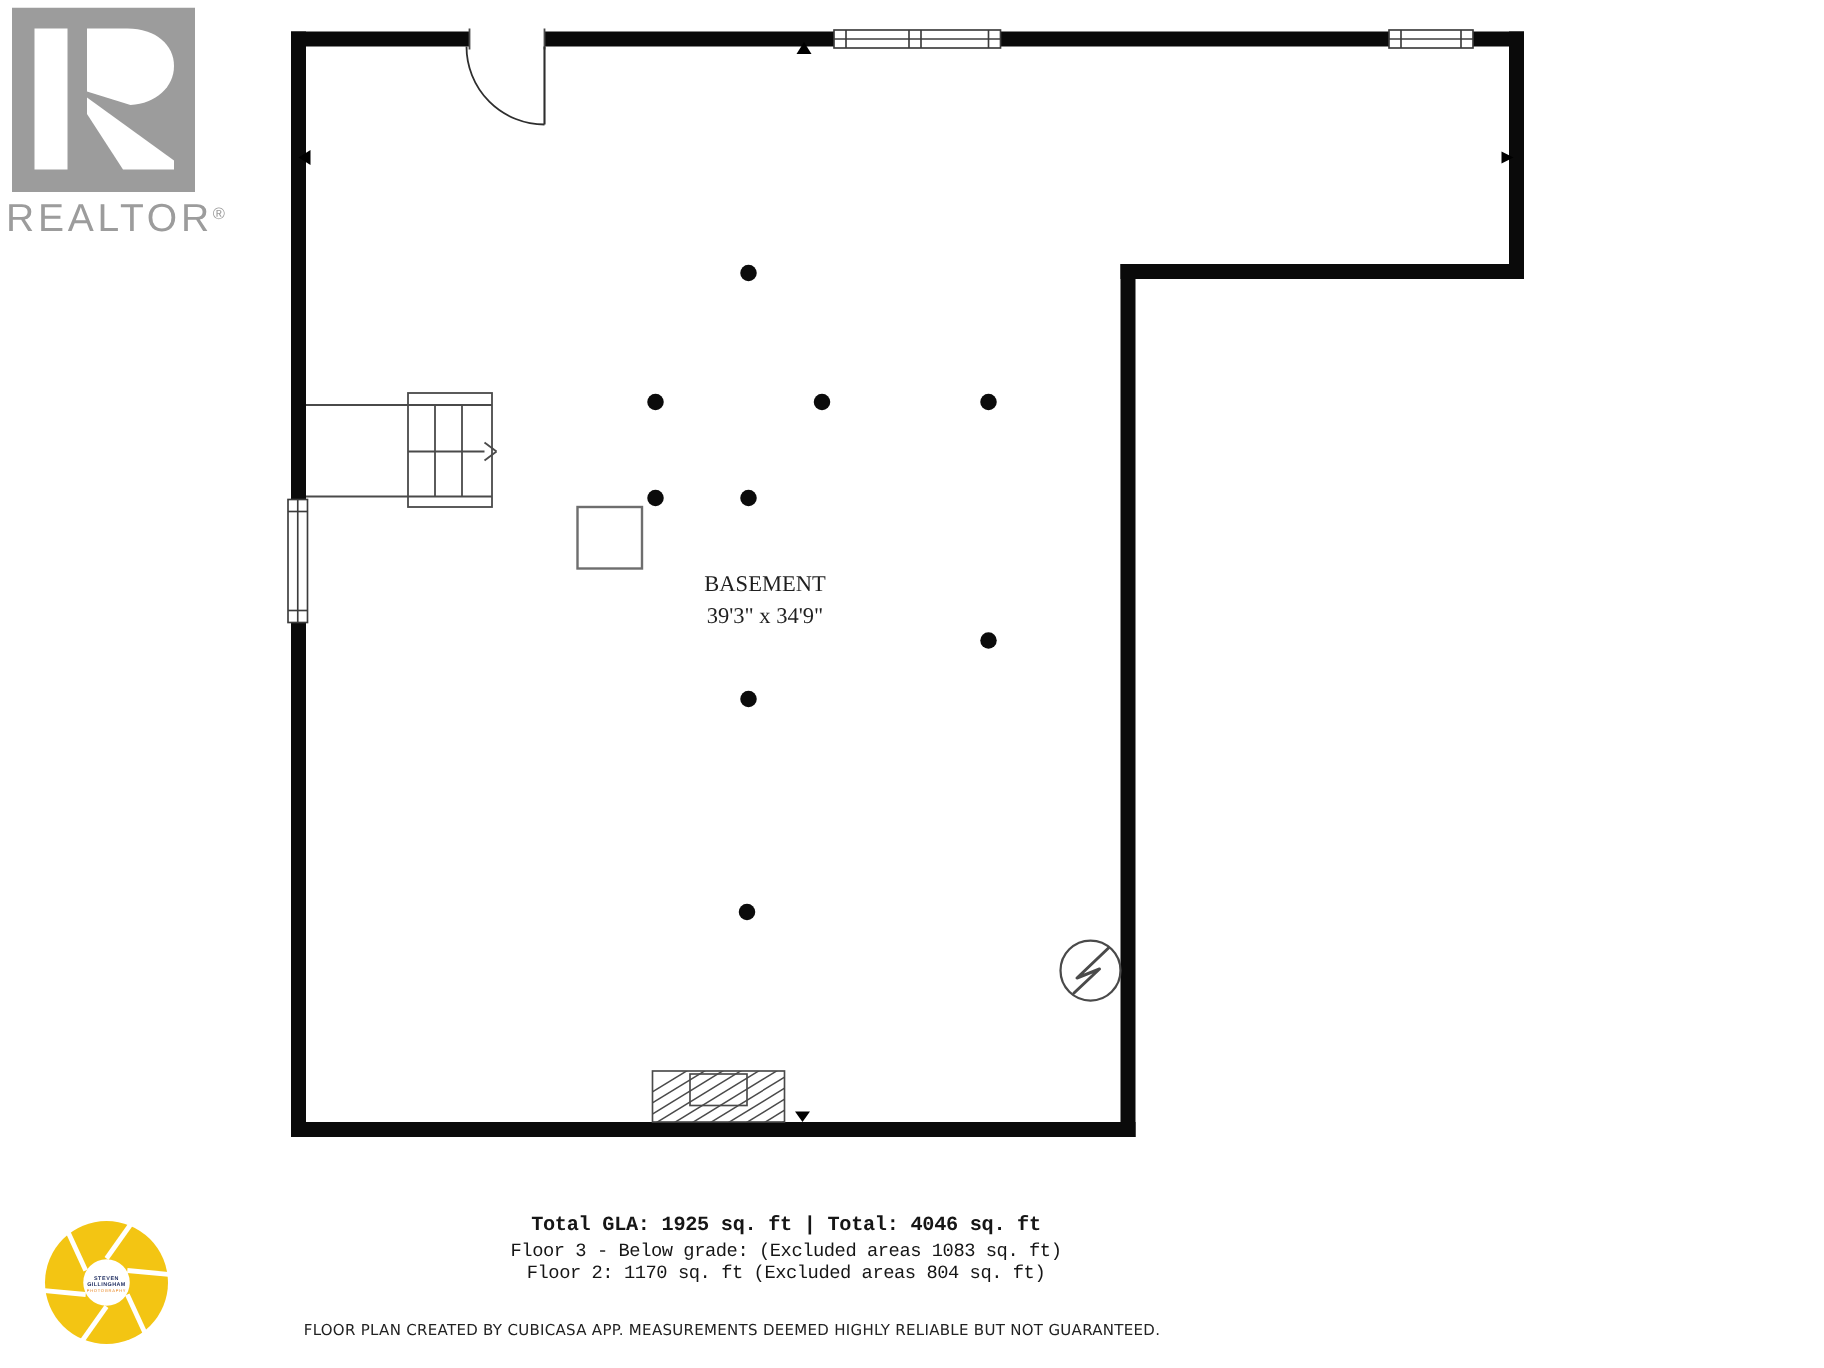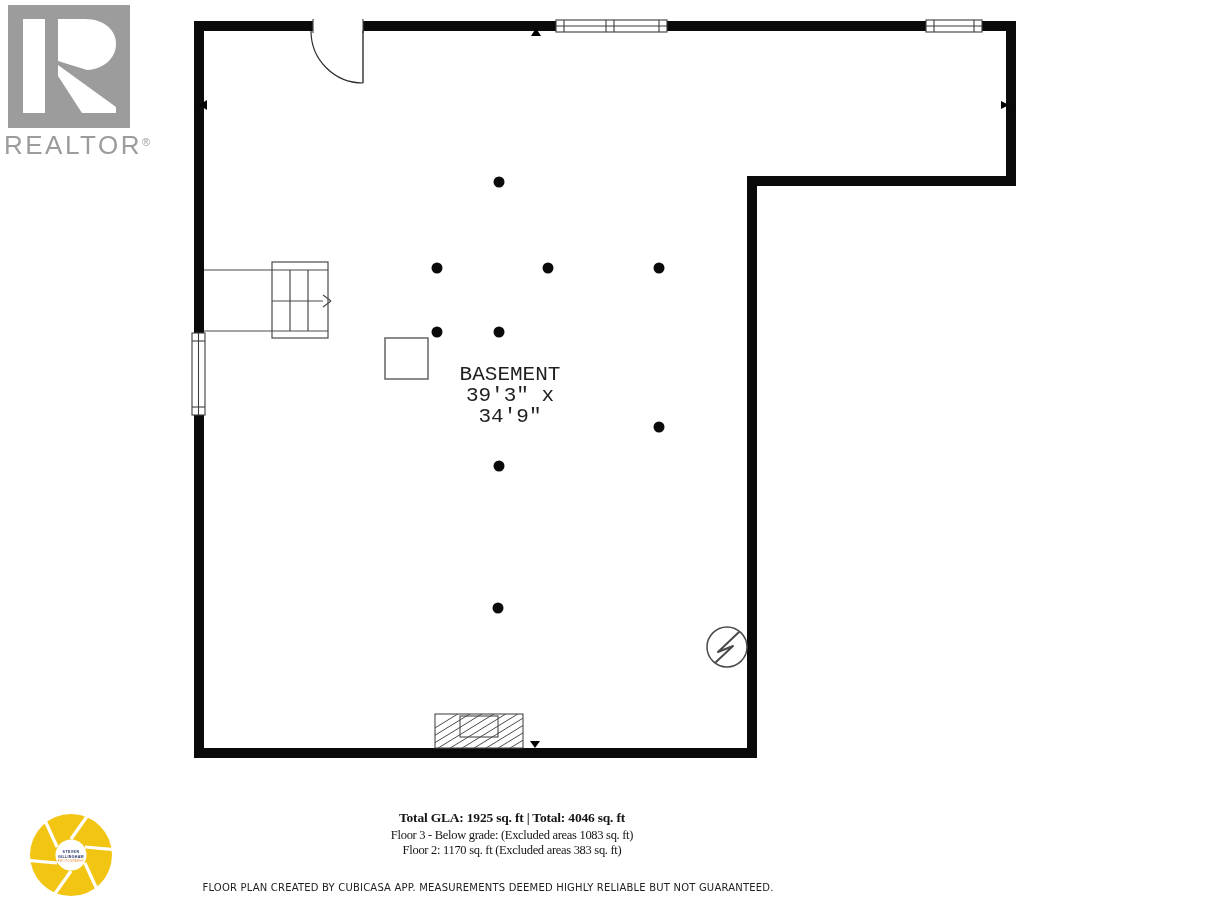--- a/index.html
+++ b/index.html
@@ -11,27 +11,27 @@
   svg{display:block;}
   
   .realtor-box{left:8px;top:5px;width:122px;height:123px;}
   .realtor-word{
     left:4px;top:130px;width:150px;font-size:26px;letter-spacing:2.5px;
     color:#9c9c9c;font-family:"Liberation Sans",sans-serif;font-weight:400;
   }
   .realtor-word sup{font-size:11px;letter-spacing:0;vertical-align:8px;}
   
   .room-label{
-    left:430px;top:364px;width:160px;text-align:center;
-    font-size:21px;line-height:21px;color:#1f1f1f;font-family:Liberation Mono, monospace;
+    left:430px;top:380px;width:160px;text-align:center;
+    font-size:15px;line-height:21px;color:#1f1f1f;font-family:Liberation Serif, serif;
   }
   
   .summary{
-    left:4px;top:810px;width:1016px;text-align:center;
-    font-family:Liberation Serif, serif;color:#161616;
+    left:16px;top:810px;width:1016px;text-align:center;
+    font-family:Liberation Mono, monospace;color:#161616;
   }
   .summary .l1{font-size:13.5px;font-weight:bold;letter-spacing:-0.2px;margin-bottom:2px;}
   .summary .ln{font-size:12.5px;letter-spacing:-0.3px;line-height:15px;}
   .disclaimer{
     left:0;top:882px;width:976px;text-align:center;
     font-size:10px;letter-spacing:0.2px;color:#222;font-family:"DejaVu Sans",sans-serif;
   }
   
 </style>
 </head>
@@ -180,18 +180,18 @@
     </g>
     <circle cx="43" cy="43" r="15.5" fill="#ffffff"></circle>
     <text x="43" y="41" text-anchor="middle" font-size="3.6" font-weight="bold" fill="#1b2a5e" font-family="Liberation Sans, sans-serif" letter-spacing="0.4">STEVEN</text>
     <text x="43" y="45.5" text-anchor="middle" font-size="3.6" font-weight="bold" fill="#1b2a5e" font-family="Liberation Sans, sans-serif" letter-spacing="0.3">GILLINGHAM</text>
     <text x="43" y="49.5" text-anchor="middle" font-size="2.7" fill="#e8821a" font-family="Liberation Sans, sans-serif" letter-spacing="0.5">PHOTOGRAPHY</text>
   </svg>
 
   <div class="abs summary">
     <div class="l1">Total GLA: 1925 sq. ft | Total: 4046 sq. ft</div>
     <div class="ln">Floor 3 - Below grade: (Excluded areas 1083 sq. ft)</div>
-    <div class="ln">Floor 2: 1170 sq. ft (Excluded areas 383 sq. ft)</div>
+    <div class="ln">Floor 2: 1170 sq. ft (Excluded areas 804 sq. ft)</div>
   </div>
 
   <div class="abs disclaimer">FLOOR PLAN CREATED BY CUBICASA APP. MEASUREMENTS DEEMED HIGHLY RELIABLE BUT NOT GUARANTEED.</div>
 
 </div>
 
 </body></html>

